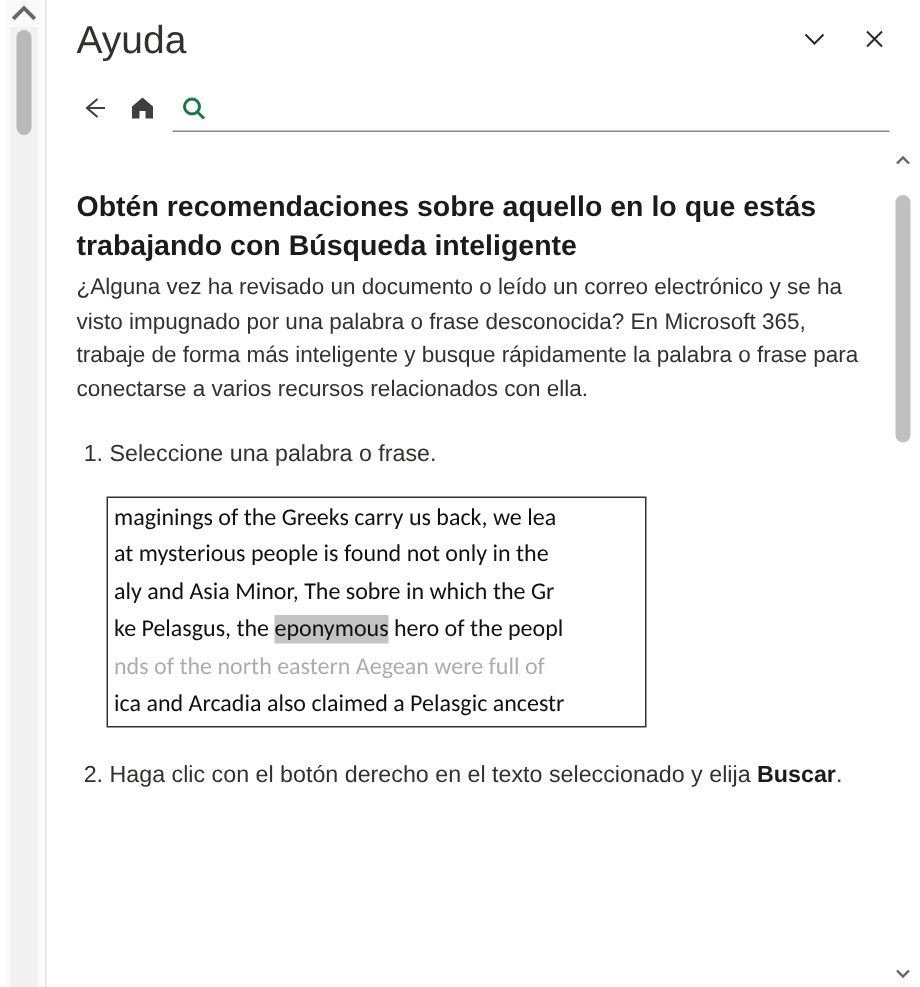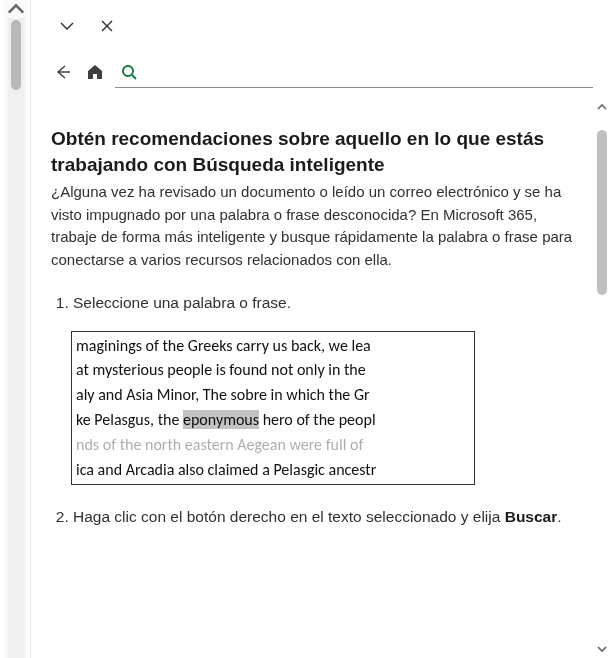--- a/index.html
+++ b/index.html
@@ -156,21 +156,21 @@
     font-size: 15.5px;
     line-height: 1.5;
     color: #323130;
   }
   ol.steps > li { margin-bottom: 20px; }
   ol.steps > li .step-text { margin-bottom: 16px; display: block; }
   ol.steps b { font-weight: 600; color:#1b1b1b; }
 
   .example-box {
     border: 1px solid #333;
-    width: 404px;
+    width: 360px;
     padding: 2px 4px;
     font-family: Calibri, "Segoe UI", sans-serif;
     font-size: 16px;
     line-height: 1.55;
     overflow: hidden;
     white-space: nowrap;
     color: #111;
     margin-left: -2px;
   }
   .example-box .line { overflow: hidden; }
@@ -221,20 +221,21 @@
       </svg>
   </div>
   <div class="track">
     <div class="thumb"></div>
   </div>
 </div>
 
 <div class="panel">
 
   <div class="panel-header">
+    <div class="panel-title">Ayuda</div>
     <div class="hdr-btn">
       <svg viewBox="0 0 16 16">
           <path d="M2 5 L8 11 L14 5"></path>
         </svg>
     </div>
     <div class="hdr-btn">
       <svg viewBox="0 0 16 16">
           <path d="M3 3 L13 13 M13 3 L3 13"></path>
         </svg>
     </div>

